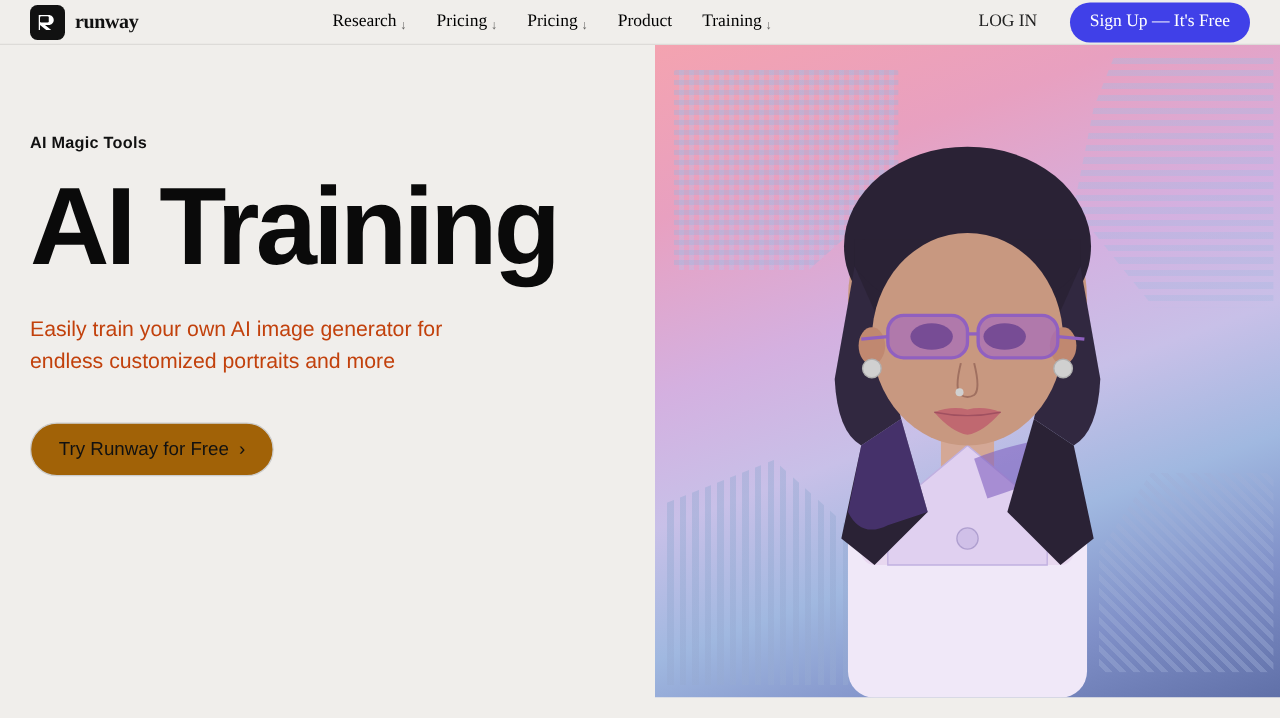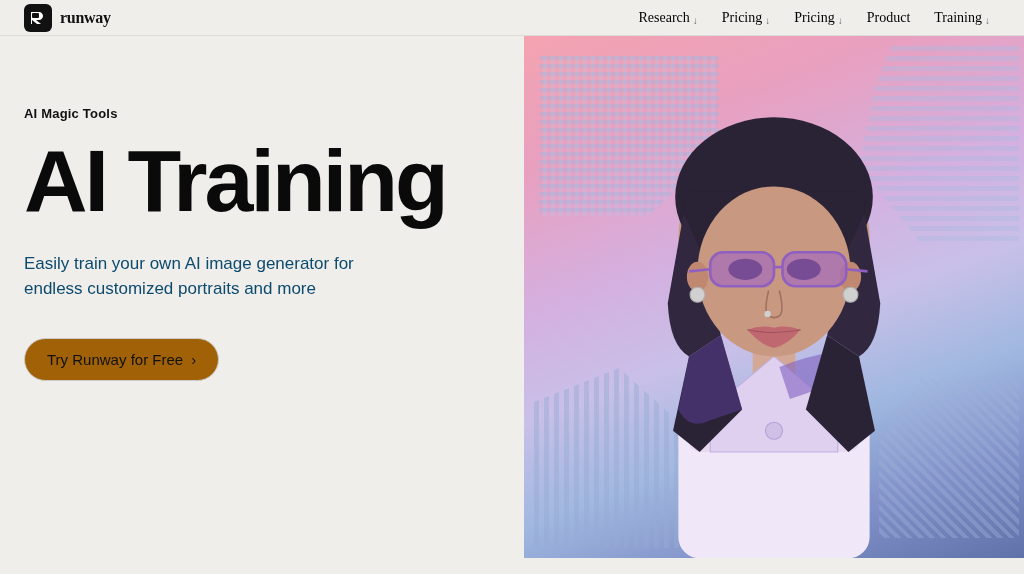--- a/index.html
+++ b/index.html
@@ -133,21 +133,21 @@
       font-weight: 800;
       color: #0a0a0a;
       line-height: 0.95;
       margin-bottom: 28px;
       letter-spacing: -3px;
       margin-top: 16px;
     }
 
     .hero-subtitle {
       font-size: 17px;
-      color: #0c4a6e;
+      color: #c2410c;
       line-height: 1.5;
       margin-bottom: 36px;
       max-width: 360px;
       font-weight: 400;
     }
 
     .cta-btn {
       display: inline-flex;
       align-items: center;
       gap: 8px;
@@ -315,20 +315,24 @@
     </a>
     <a class="nav-item" href="#">
       <span>Product</span>
     </a>
     <a class="nav-item" href="#">
       <span>Training</span>
       <span class="nav-arrow">↓</span>
     </a>
   </nav>
 
+  <div class="header-right">
+    <a class="login-btn" href="#">LOG IN</a>
+    <a class="signup-btn" href="#">Sign Up — It's Free</a>
+  </div>
 </header>
 
 <main class="main">
   <div class="content-left">
     <p class="eyebrow">AI Magic Tools</p>
     <h1 class="hero-title">AI Training</h1>
     <p class="hero-subtitle">Easily train your own AI image generator for endless customized portraits and more</p>
     <a class="cta-btn" href="#">
       <span>Try Runway for Free</span>
       <span>›</span>

